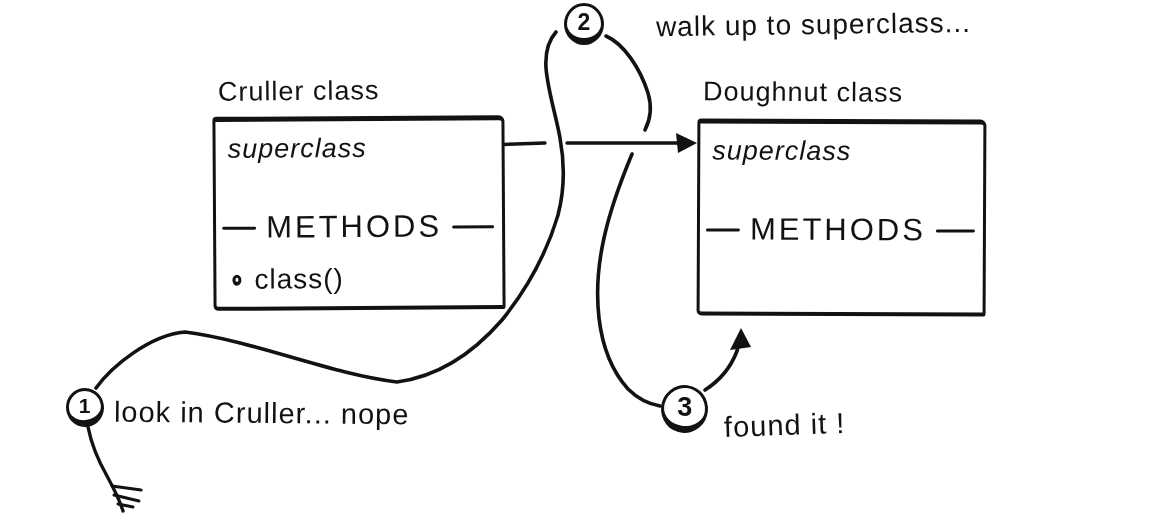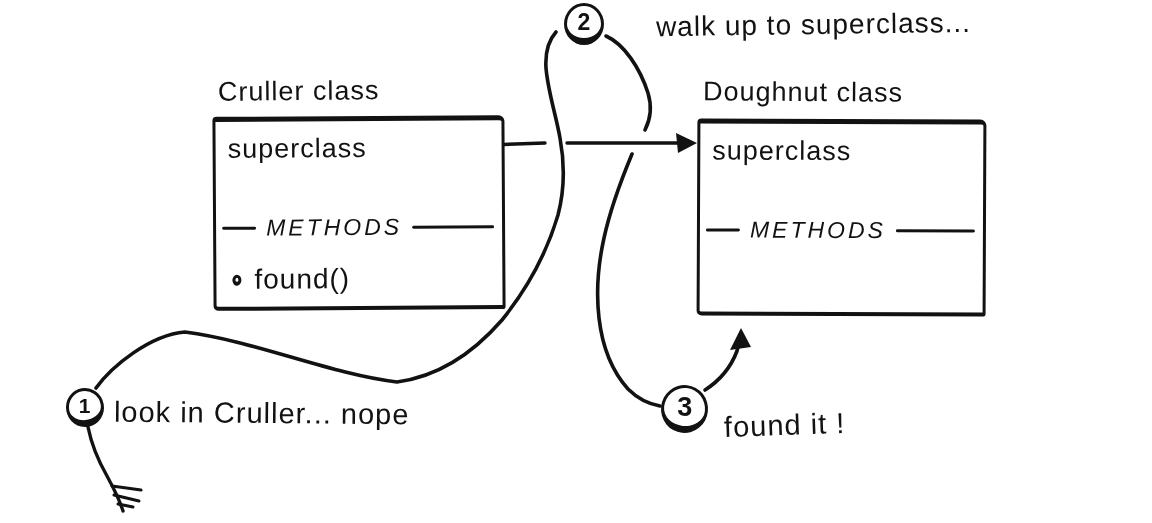--- a/index.html
+++ b/index.html
@@ -17,29 +17,29 @@
     border-top-width:5px;border-bottom-width:4px;border-radius:4px 6px 3px 5px;
     z-index:2;box-sizing:border-box;
   }
   .box-cruller{left:213px;top:116px;width:292px;height:194px;transform:rotate(-0.35deg);}
   .box-doughnut{left:697px;top:119px;width:289px;height:197px;transform:rotate(0.25deg);}
   .class-title{
     position:absolute;font-size:27px;letter-spacing:1px;z-index:2;white-space:nowrap;
   }
   .title-cruller{left:218px;top:76px;transform:rotate(-0.6deg);}
   .title-doughnut{left:703px;top:77px;transform:rotate(0.4deg);}
-  .field-row{position:absolute;top:12px;left:12px;font-size:27px;letter-spacing:1px;}
+  .field-row{position:absolute;top:12px;left:12px;font-size:27px;letter-spacing:1px;font-style:italic;}
   .divider{
     position:absolute;left:6px;right:8px;top:94px;height:24px;
     display:flex;align-items:center;
   }
   .divider .line{height:3px;background:#121212;border-radius:2px;}
   .divider .line.short{width:34px;margin-right:10px;}
   .divider .line.long{flex:1;margin-left:10px;}
-  .divider .methods-label{font-size:23px;letter-spacing:3px;font-style:italic;}
+  .divider .methods-label{font-size:31px;letter-spacing:3px;}
   .method-row{
     position:absolute;left:16px;top:142px;display:flex;align-items:center;
   }
   .method-bullet{
     width:9px;height:11px;border:3px solid #121212;border-bottom-width:4px;
     border-radius:50%;box-sizing:border-box;margin-right:13px;background:#fff;
   }
   .method-name{font-size:28px;letter-spacing:1px;}
 
   
@@ -104,21 +104,21 @@
   <div class="class-title title-cruller">Cruller class</div>
   <div class="class-box box-cruller">
     <div class="field-row">superclass</div>
     <div class="divider">
       <span class="line short"></span>
       <span class="methods-label">METHODS</span>
       <span class="line long"></span>
     </div>
     <div class="method-row">
       <span class="method-bullet"></span>
-      <span class="method-name">found()</span>
+      <span class="method-name">class()</span>
     </div>
   </div>
 
   <div class="class-title title-doughnut">Doughnut class</div>
   <div class="class-box box-doughnut">
     <div class="field-row">superclass</div>
     <div class="divider">
       <span class="line short"></span>
       <span class="methods-label">METHODS</span>
       <span class="line long"></span>

